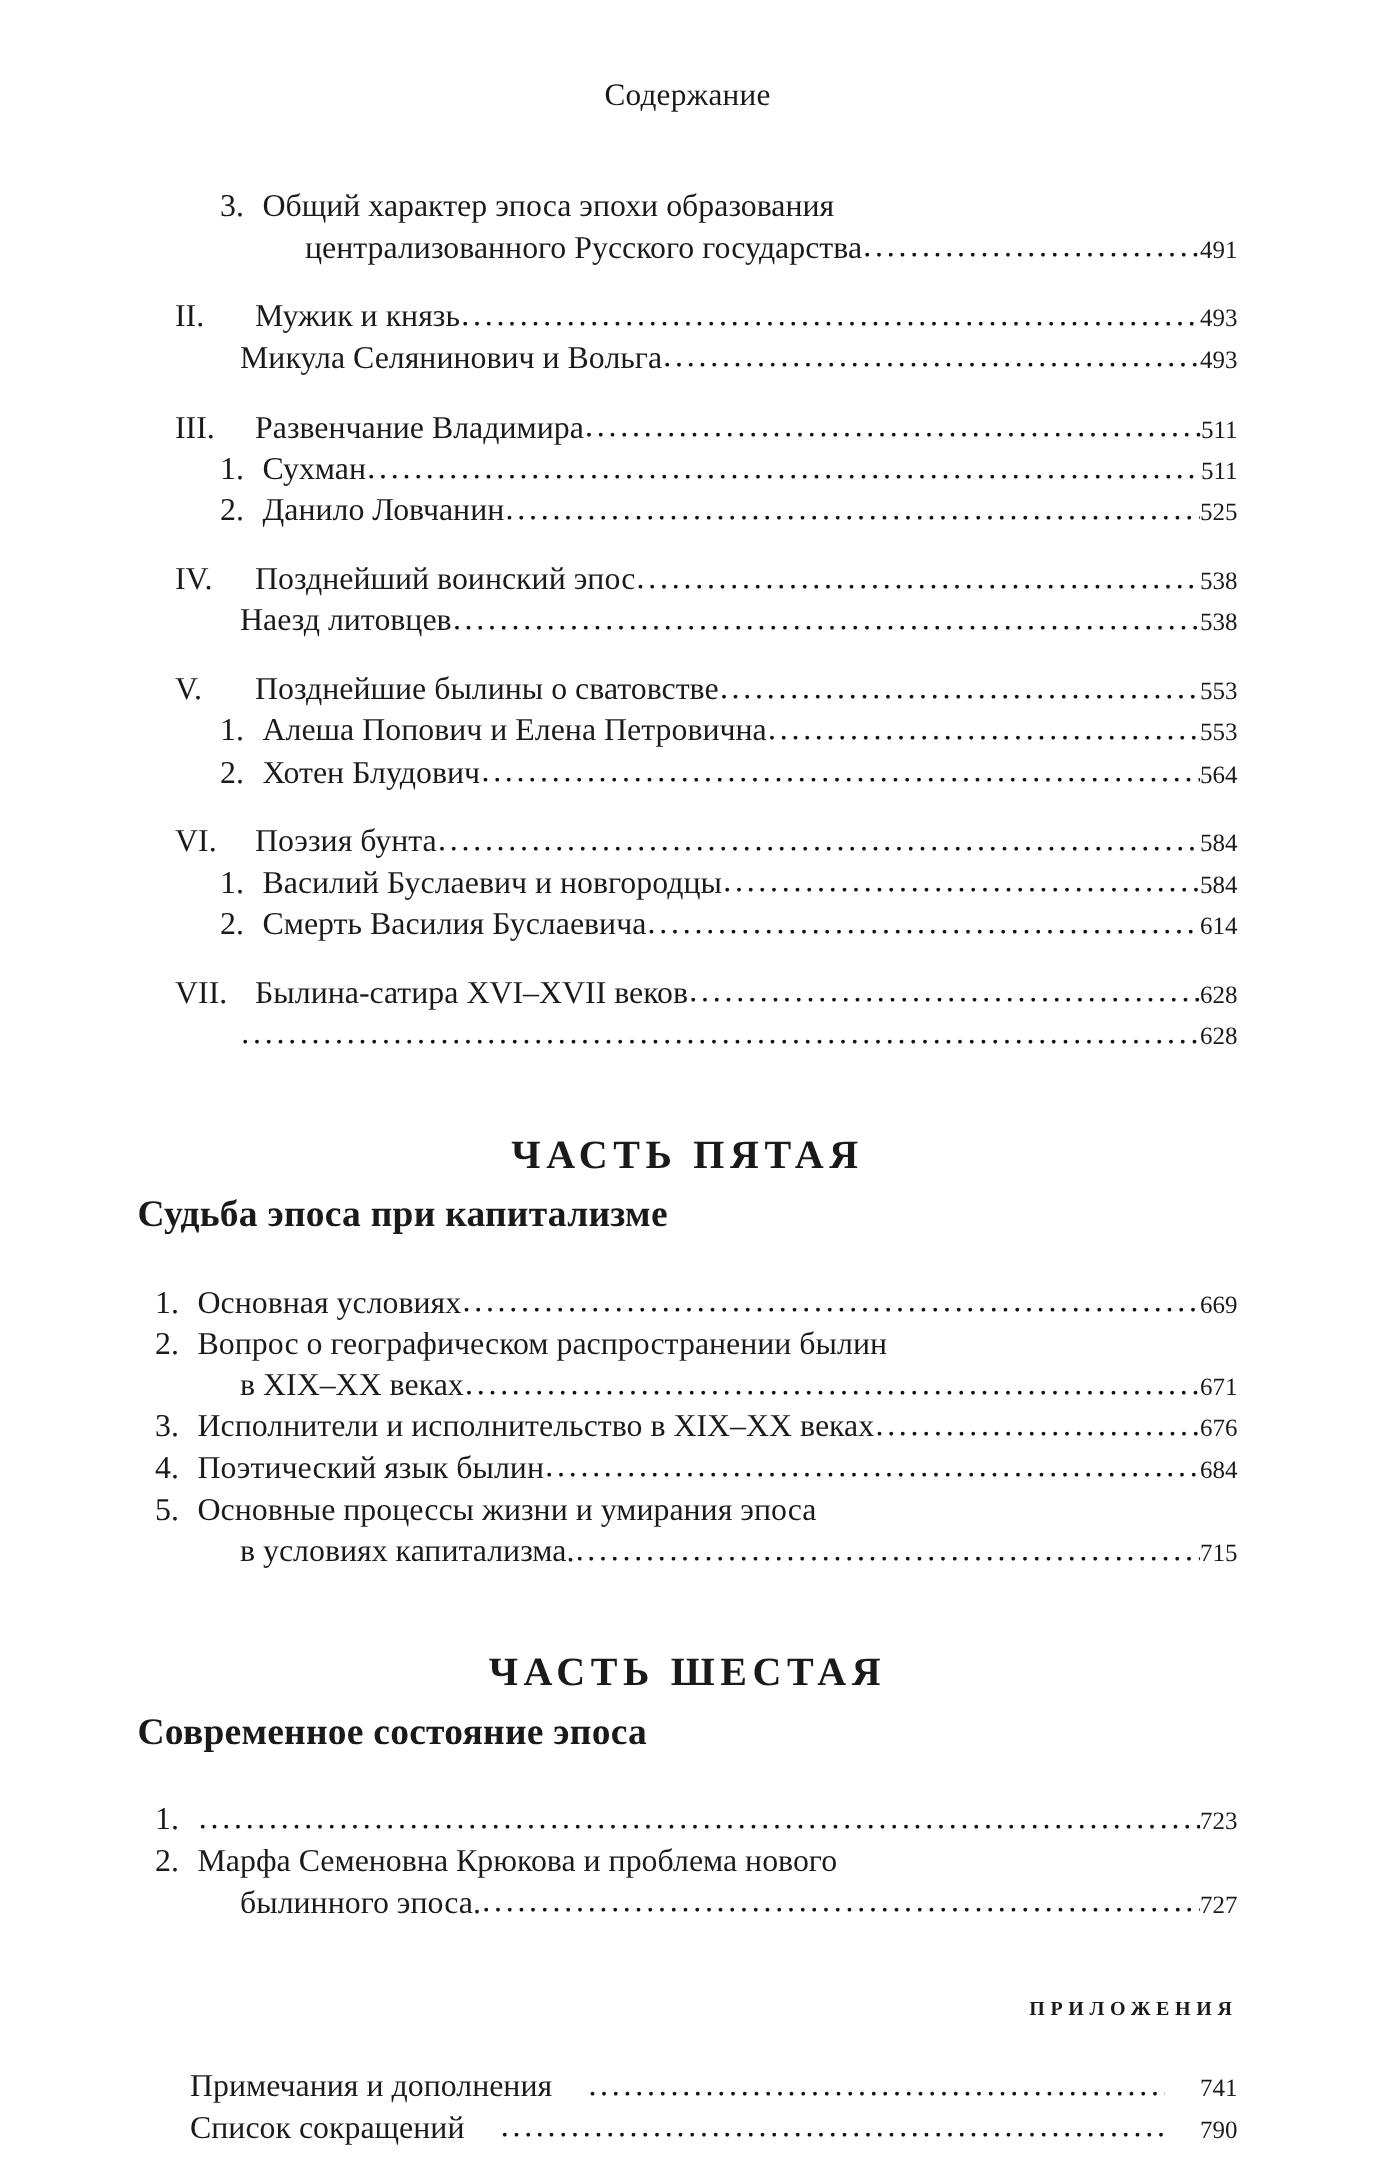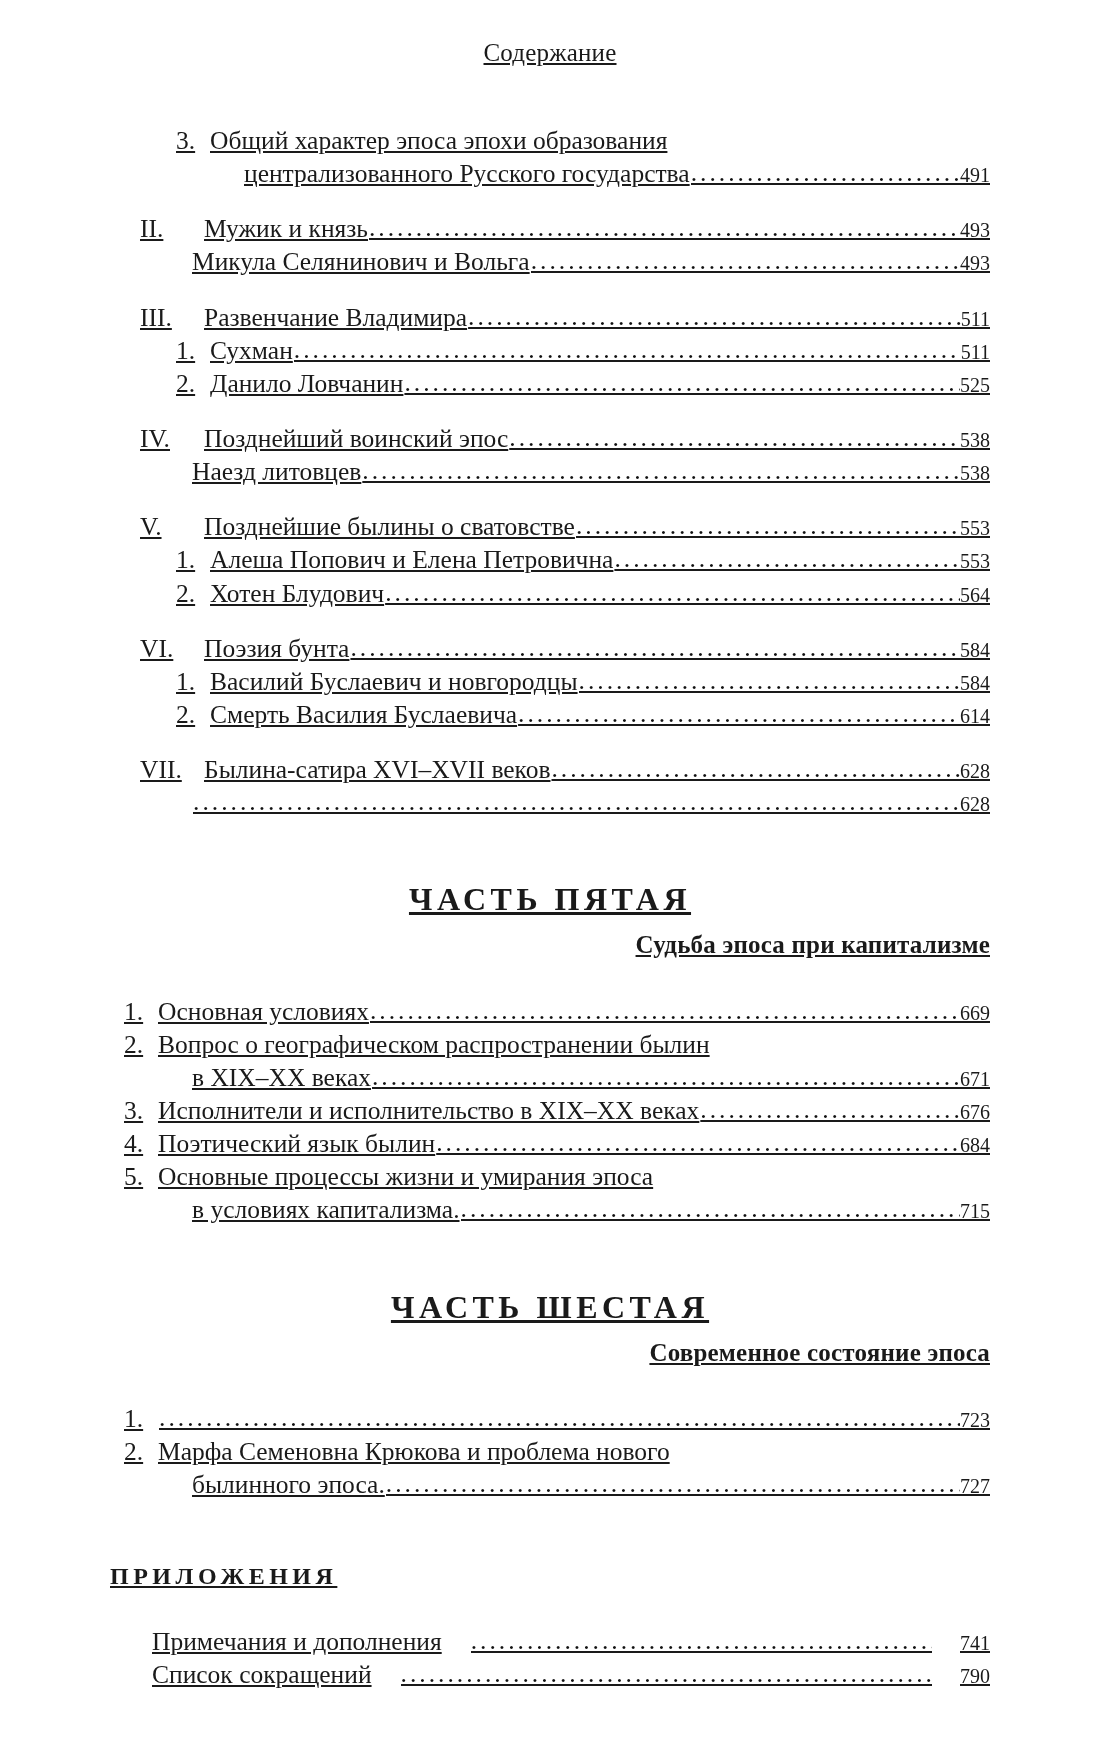--- a/index.html
+++ b/index.html
@@ -13,23 +13,22 @@
     font-family: "Liberation Serif", "DejaVu Serif", serif;
     color: #1a1a1a;
     position: relative;
     overflow: hidden;
   }
 
   .page {
     width: 1100px;
     height: 1600px;
     box-sizing: border-box;
-    padding: 38px 110px 0 110px;
+    padding: 62px 110px 0 110px;
     position: relative;
-    text-decoration: underline;
   }
 
   
   .running-head {
     text-align: center;
     font-size: 25px;
     letter-spacing: 0.2px;
     margin: 0 0 56px 0;
     line-height: 1.2;
   }
@@ -105,35 +104,35 @@
   
   .part-heading {
     text-align: center;
     font-weight: bold;
     font-size: 32px;
     letter-spacing: 4.5px;
     margin: 0;
     line-height: 1.25;
   }
   .part-subheading {
-    text-align: right;
+    text-align: left;
     font-weight: bold;
-    font-size: 25px;
+    font-size: 30px;
     letter-spacing: 0.2px;
     margin: 10px 0 0 0;
     line-height: 1.25;
   }
 
   .section-space-before { height: 60px; }
   .section-space-after  { height: 34px; }
 
   .appendix-heading {
-    text-align: left;
+    text-align: right;
     font-weight: bold;
-    font-size: 24px;
+    font-size: 16px;
     letter-spacing: 4.5px;
     margin: 0;
     line-height: 1.25;
   }
 </style>
 </head>
 <body>
 
 <div class="page">
 

